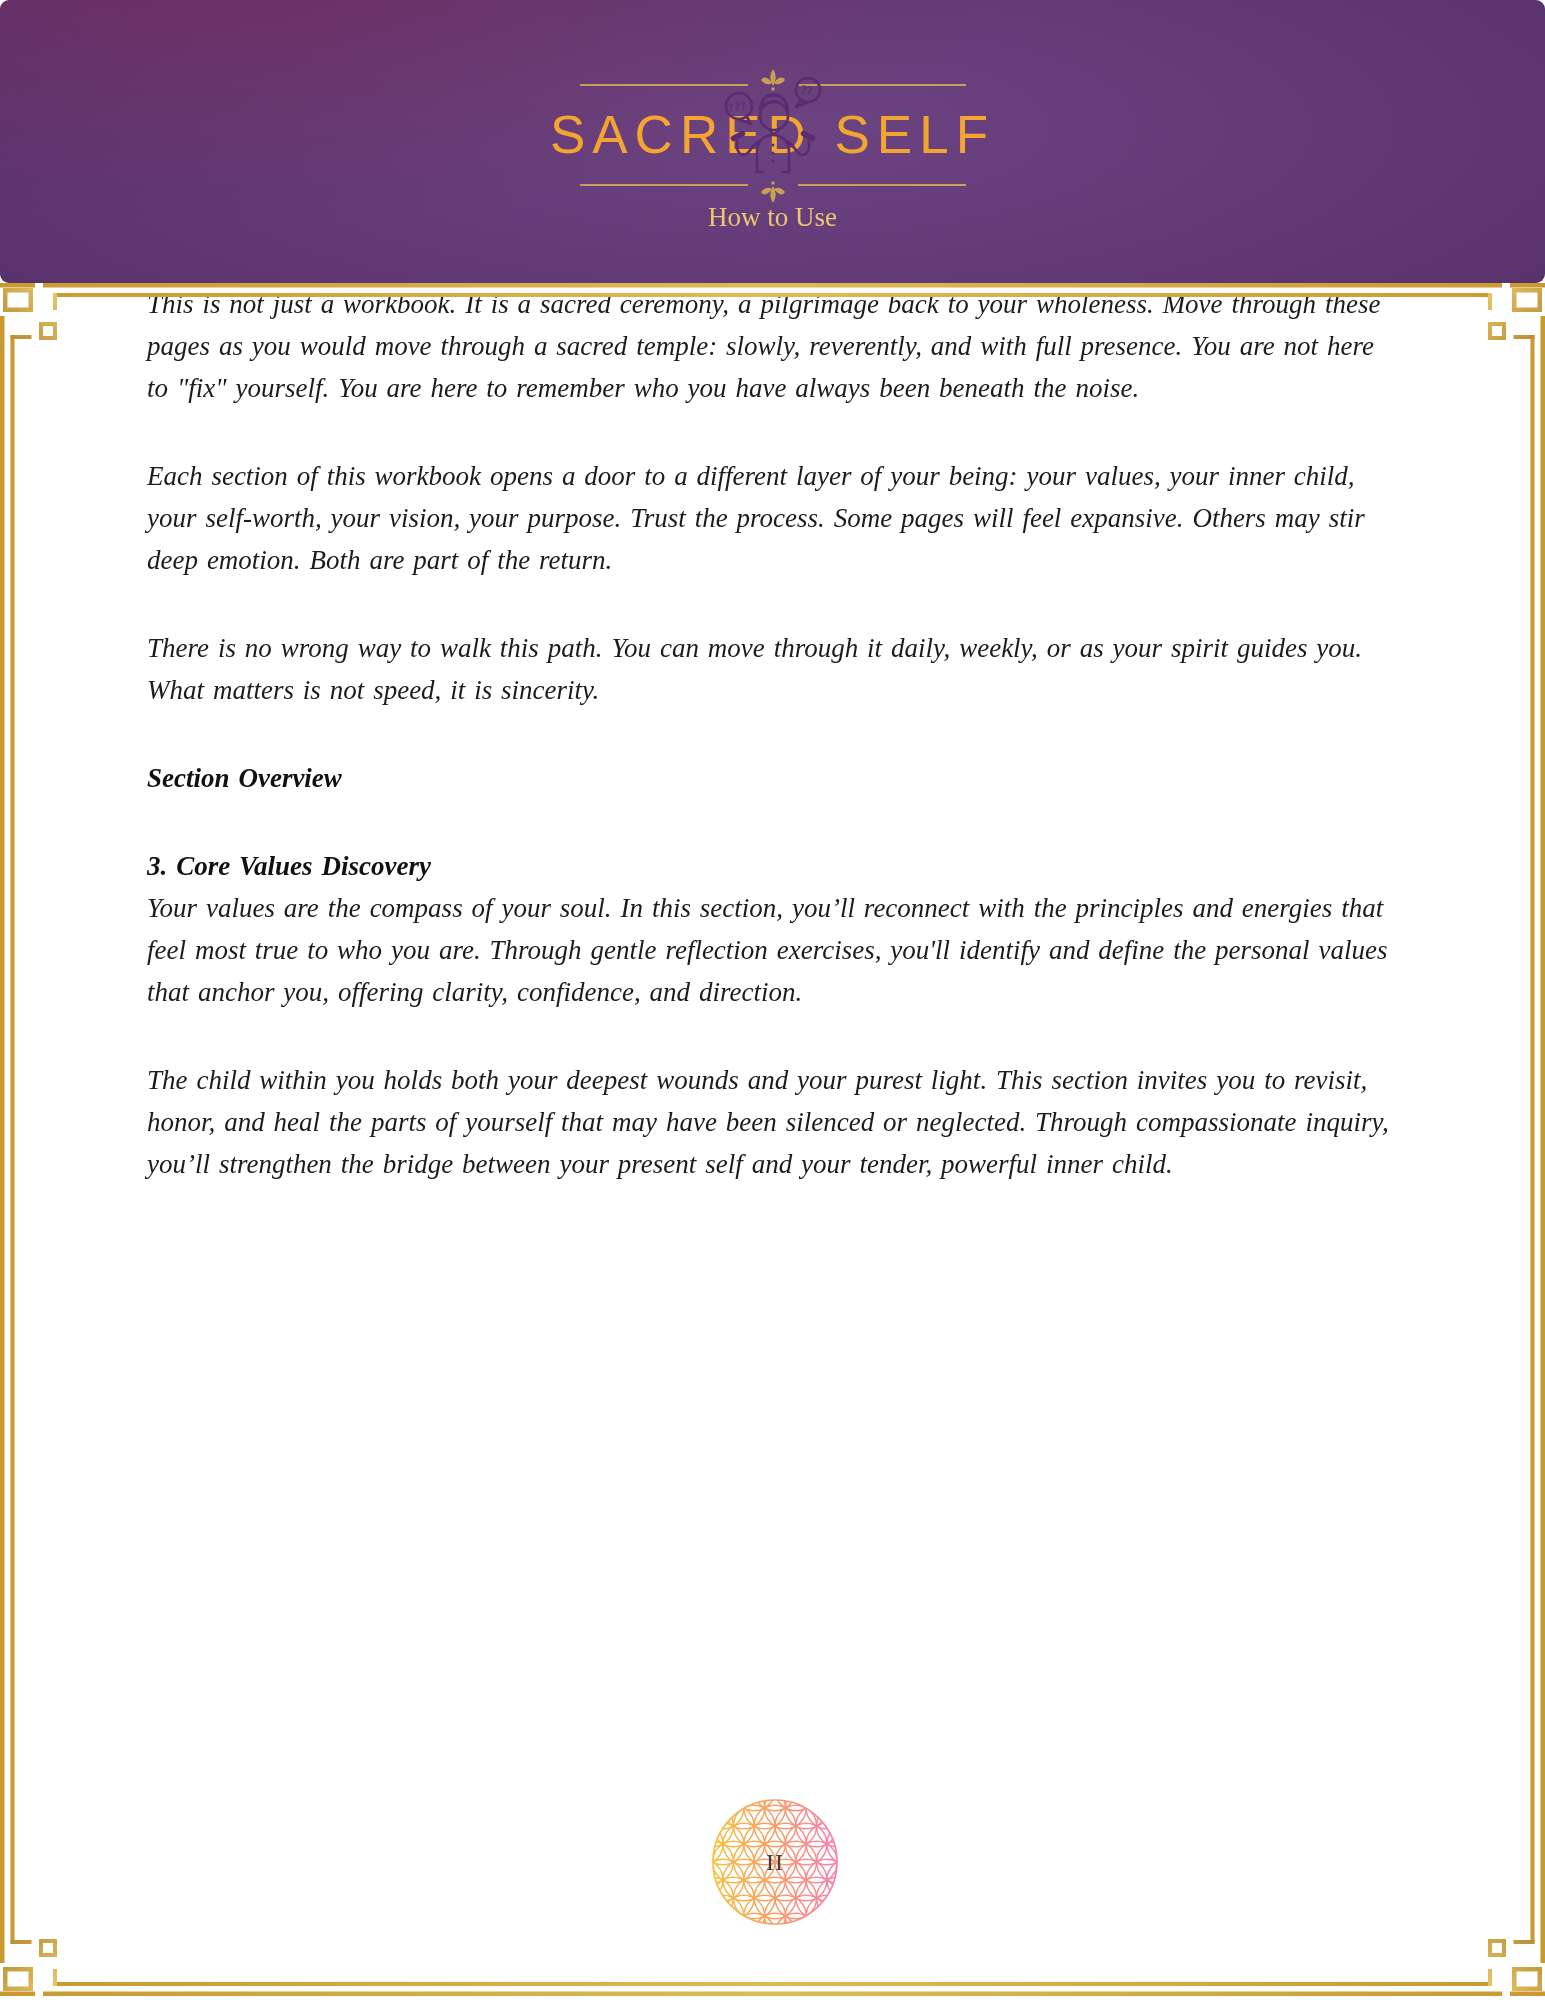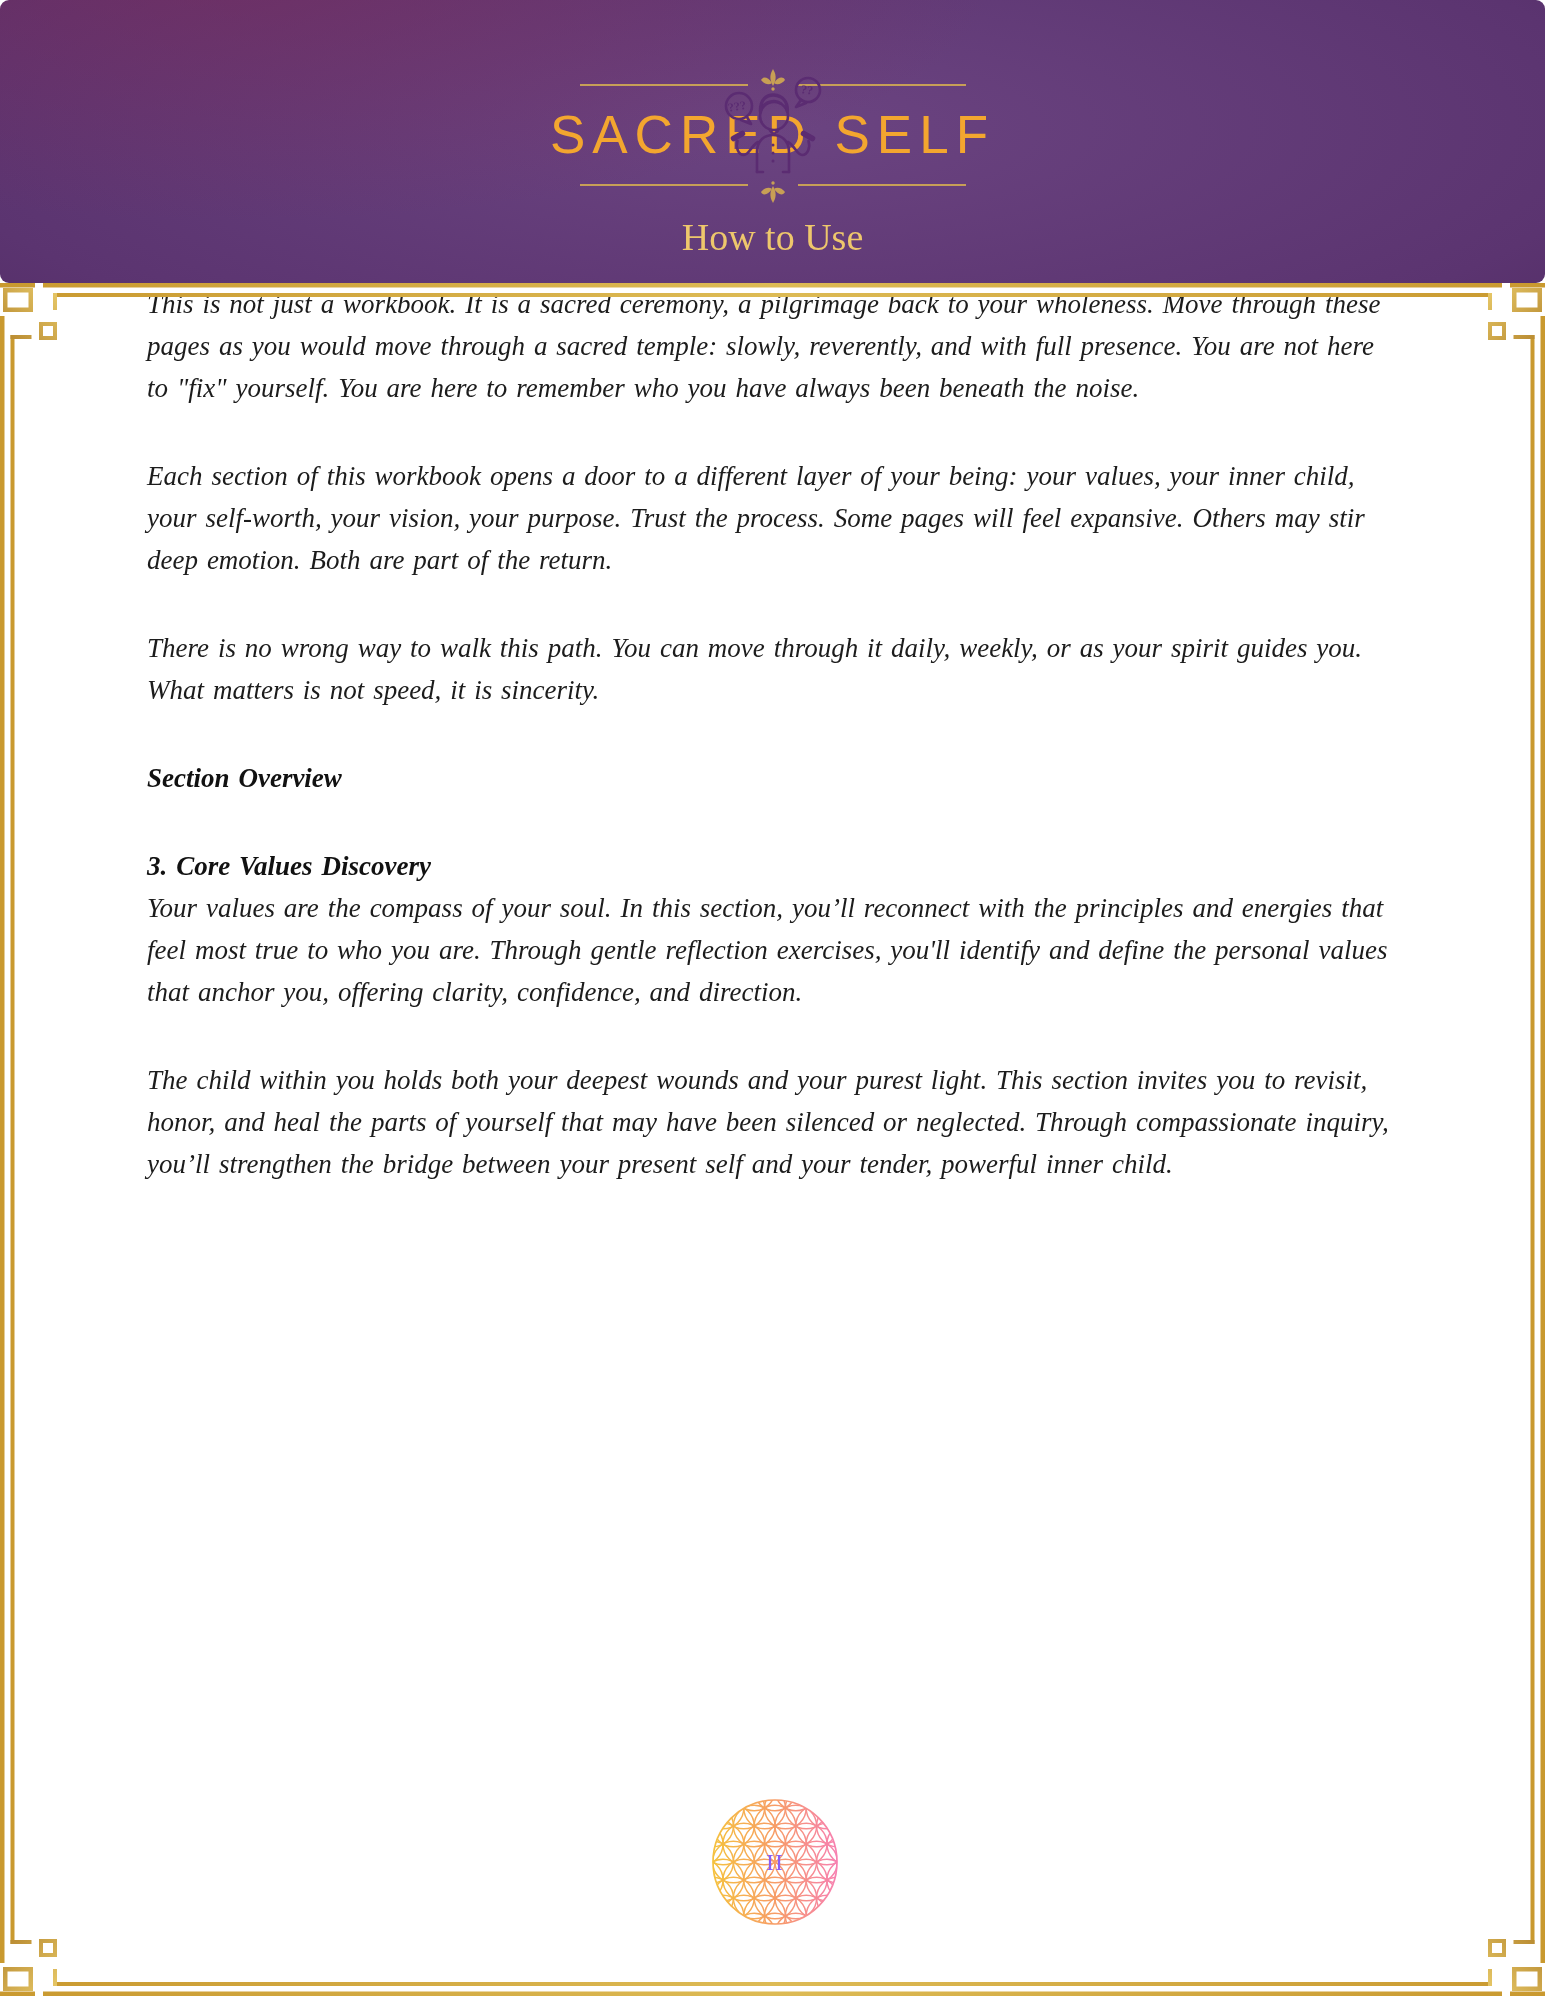--- a/index.html
+++ b/index.html
@@ -19,39 +19,39 @@
   .ornament .rule{width:168px;height:2px;background:#c79f57;}
   .ornament.top{margin-top:72px;}
   .ornament.top svg{transform:translateY(-5px);}
   .ornament.bottom{margin-top:8px;}
   .ornament.bottom svg{transform:translateY(7px) scaleY(-1);}
   .brand{
     margin-top:8px;
     font-family:"Liberation Sans", sans-serif;font-weight:300;
     font-size:53px;line-height:58px;letter-spacing:7px;color:#f3a62f;
   }
-  .subtitle{margin-top:20px;font-size:38px;line-height:38px;color:#eec76c;font-family:Liberation Serif, serif;}
+  .subtitle{font-size:27px;line-height:38px;color:#eec76c;font-family:Liberation Serif, serif;}
   
   .frame{position:absolute;top:283px;left:0;}
   
   .doodle{position:relative;margin:76px auto 0;width:104px;height:100px;}
   .divider{margin:44px auto 0;width:846px;height:1px;background:#dcdcdc;}
   .text-col{
     margin:20px 0 0 147px;width:1245px;
     font-size:27px;line-height:42px;word-spacing:0.08em;font-style:italic;
   }
   .text-col h3{margin:0;font-size:27px;line-height:42px;font-weight:700;color:#111;}
   .text-col p{margin:0 0 46px 0;}
   .text-col h3.gap-after{margin-bottom:46px;margin-top:46px;}
   
   .mandala{position:absolute;left:710px;top:1797px;width:130px;height:130px;}
   .pagenum{
     position:absolute;left:710px;top:1797px;width:130px;height:130px;
     display:flex;align-items:center;justify-content:center;
-    font-size:24px;color:#8b5cf6;letter-spacing:1px;
+    font-size:24px;color:#404040;letter-spacing:1px;
   }
 </style>
 </head>
 <body>
 
 <header class="hero">
   <div class="ornament top">
     <div class="rule"></div>
     <svg width="26" height="24" viewBox="0 0 26 24">
       <g fill="#c89f55">

